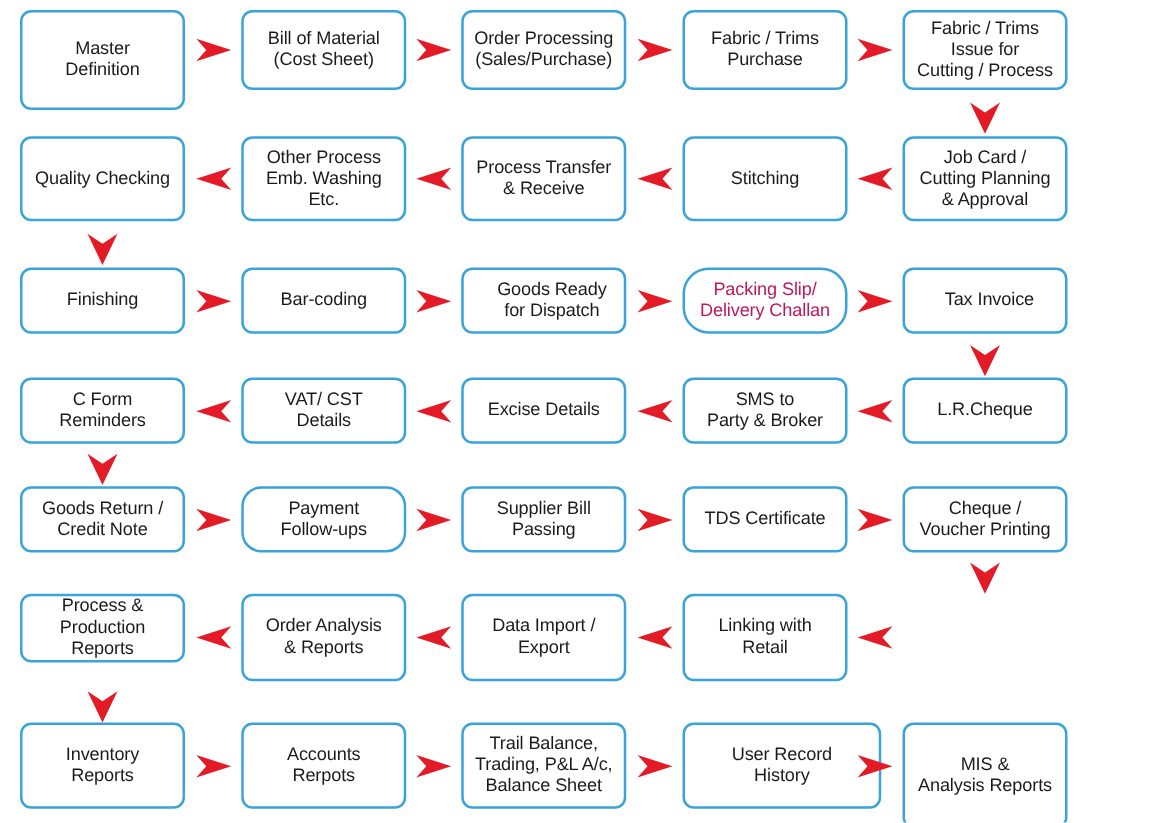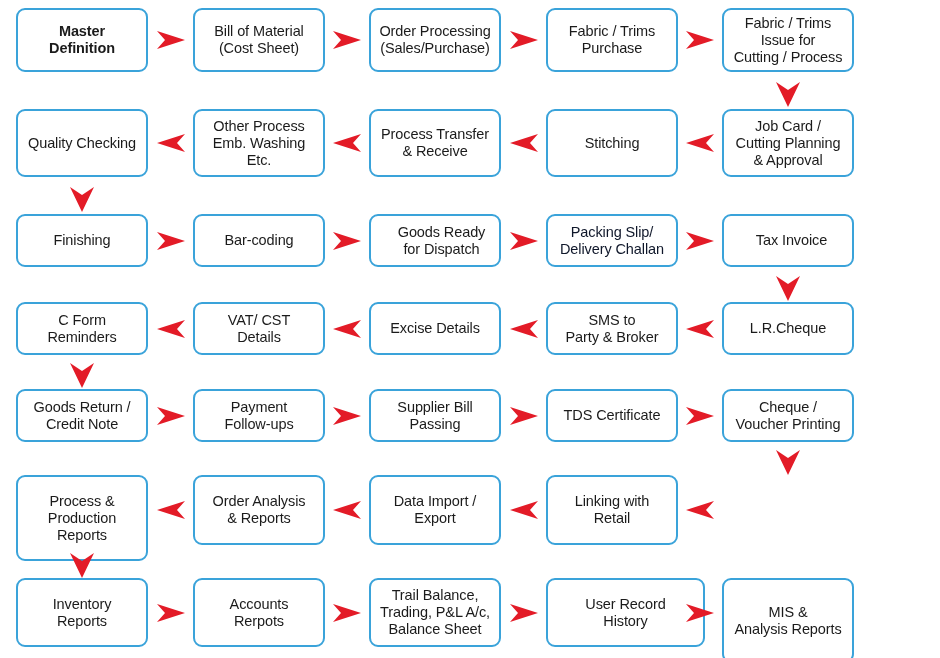--- a/index.html
+++ b/index.html
@@ -35,21 +35,21 @@
   .arrow {
     position: absolute;
     display: block;
   }
   .arrow svg { display: block; overflow: visible; }
 </style>
 </head>
 <body>
 
 <div id="canvas">
-    <div class="node" style="left: 16px; top: 8px; width: 132px; height: 64px; border-color: rgb(58, 163, 218); color: rgb(27, 27, 27); font-weight: bold;">Master
+    <div class="node" style="left: 16px; top: 8px; width: 132px; height: 80px; border-color: rgb(58, 163, 218); color: rgb(27, 27, 27);">Master
 Definition</div>
     <div class="node" style="left: 193px; top: 8px; width: 132px; height: 64px; border-color: rgb(58, 163, 218); color: rgb(27, 27, 27);">Bill of Material
 (Cost Sheet)</div>
     <div class="node" style="left: 369px; top: 8px; width: 132px; height: 64px; border-color: rgb(58, 163, 218); color: rgb(27, 27, 27);">Order Processing
 (Sales/Purchase)</div>
     <div class="node" style="left: 546px; top: 8px; width: 132px; height: 64px; border-color: rgb(58, 163, 218); color: rgb(27, 27, 27);">Fabric / Trims
 Purchase</div>
     <div class="node" style="left: 722px; top: 8px; width: 132px; height: 64px; border-color: rgb(58, 163, 218); color: rgb(27, 27, 27);">Fabric / Trims
 Issue for
 Cutting / Process</div>
@@ -60,41 +60,41 @@
     <div class="node" style="left: 369px; top: 109px; width: 132px; height: 68px; border-color: rgb(58, 163, 218); color: rgb(27, 27, 27);">Process Transfer
 &amp; Receive</div>
     <div class="node" style="left: 546px; top: 109px; width: 132px; height: 68px; border-color: rgb(58, 163, 218); color: rgb(27, 27, 27);">Stitching</div>
     <div class="node" style="left: 722px; top: 109px; width: 132px; height: 68px; border-color: rgb(58, 163, 218); color: rgb(27, 27, 27);">Job Card /
 Cutting Planning
 &amp; Approval</div>
     <div class="node" style="left: 16px; top: 214px; width: 132px; height: 53px; border-color: rgb(58, 163, 218); color: rgb(27, 27, 27);">Finishing</div>
     <div class="node" style="left: 193px; top: 214px; width: 132px; height: 53px; border-color: rgb(58, 163, 218); color: rgb(27, 27, 27);">Bar-coding</div>
     <div class="node" style="left: 369px; top: 214px; width: 132px; height: 53px; border-color: rgb(58, 163, 218); color: rgb(27, 27, 27); padding-left: 17px;">Goods Ready
 for Dispatch</div>
-    <div class="node" style="left: 546px; top: 214px; width: 132px; height: 53px; border-color: rgb(58, 163, 218); color: #0f172a;">Packing Slip/
+    <div class="node" style="left: 546px; top: 214px; width: 132px; height: 53px; border-color: rgb(58, 163, 218); color: #be185d; border-radius: 21px;">Packing Slip/
 Delivery Challan</div>
     <div class="node" style="left: 722px; top: 214px; width: 132px; height: 53px; border-color: rgb(58, 163, 218); color: rgb(27, 27, 27); padding-left: 11px;">Tax Invoice</div>
     <div class="node" style="left: 16px; top: 302px; width: 132px; height: 53px; border-color: rgb(58, 163, 218); color: rgb(27, 27, 27);">C Form
 Reminders</div>
     <div class="node" style="left: 193px; top: 302px; width: 132px; height: 53px; border-color: rgb(58, 163, 218); color: rgb(27, 27, 27);">VAT/ CST
 Details</div>
     <div class="node" style="left: 369px; top: 302px; width: 132px; height: 53px; border-color: rgb(58, 163, 218); color: rgb(27, 27, 27);">Excise Details</div>
     <div class="node" style="left: 546px; top: 302px; width: 132px; height: 53px; border-color: rgb(58, 163, 218); color: rgb(27, 27, 27);">SMS to
 Party &amp; Broker</div>
     <div class="node" style="left: 722px; top: 302px; width: 132px; height: 53px; border-color: rgb(58, 163, 218); color: rgb(27, 27, 27);">L.R.Cheque</div>
     <div class="node" style="left: 16px; top: 389px; width: 132px; height: 53px; border-color: rgb(58, 163, 218); color: rgb(27, 27, 27);">Goods Return /
 Credit Note</div>
-    <div class="node" style="left: 193px; top: 389px; width: 132px; height: 53px; border-color: rgb(58, 163, 218); color: rgb(27, 27, 27);">Payment
+    <div class="node" style="left: 193px; top: 389px; width: 132px; height: 53px; border-color: rgb(58, 163, 218); color: rgb(27, 27, 27); border-radius: 16px;">Payment
 Follow-ups</div>
     <div class="node" style="left: 369px; top: 389px; width: 132px; height: 53px; border-color: rgb(58, 163, 218); color: rgb(27, 27, 27);">Supplier Bill
 Passing</div>
     <div class="node" style="left: 546px; top: 389px; width: 132px; height: 53px; border-color: rgb(58, 163, 218); color: rgb(27, 27, 27);">TDS Certificate</div>
     <div class="node" style="left: 722px; top: 389px; width: 132px; height: 53px; border-color: rgb(58, 163, 218); color: rgb(27, 27, 27);">Cheque /
 Voucher Printing</div>
-    <div class="node" style="left: 16px; top: 475px; width: 132px; height: 86px; border-color: rgb(58, 163, 218); color: rgb(27, 27, 27);">Process &amp;
+    <div class="node" style="left: 16px; top: 475px; width: 132px; height: 55px; border-color: rgb(58, 163, 218); color: rgb(27, 27, 27);">Process &amp;
 Production
 Reports</div>
     <div class="node" style="left: 193px; top: 475px; width: 132px; height: 70px; border-color: rgb(58, 163, 218); color: rgb(27, 27, 27);">Order Analysis
 &amp; Reports</div>
     <div class="node" style="left: 369px; top: 475px; width: 132px; height: 70px; border-color: rgb(58, 163, 218); color: rgb(27, 27, 27);">Data Import /
 Export</div>
     <div class="node" style="left: 546px; top: 475px; width: 132px; height: 70px; border-color: rgb(58, 163, 218); color: rgb(27, 27, 27);">Linking with
 Retail</div>
     <div class="node" style="left: 16px; top: 578px; width: 132px; height: 69px; border-color: rgb(58, 163, 218); color: rgb(27, 27, 27);">Inventory
 Reports</div>

